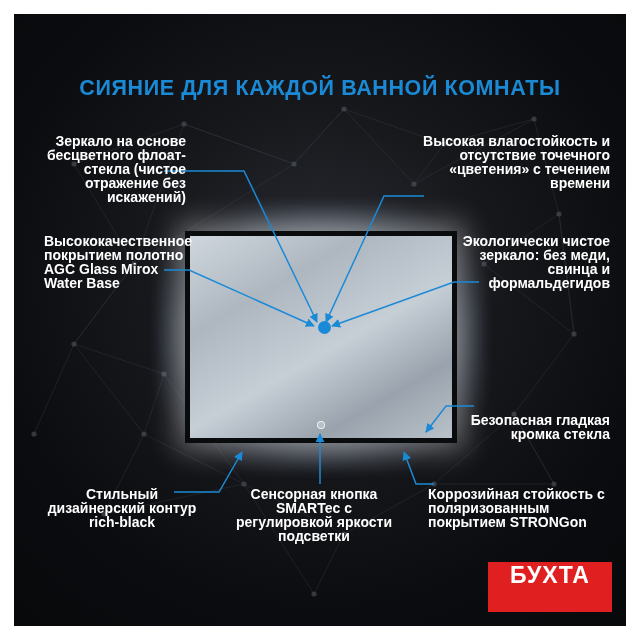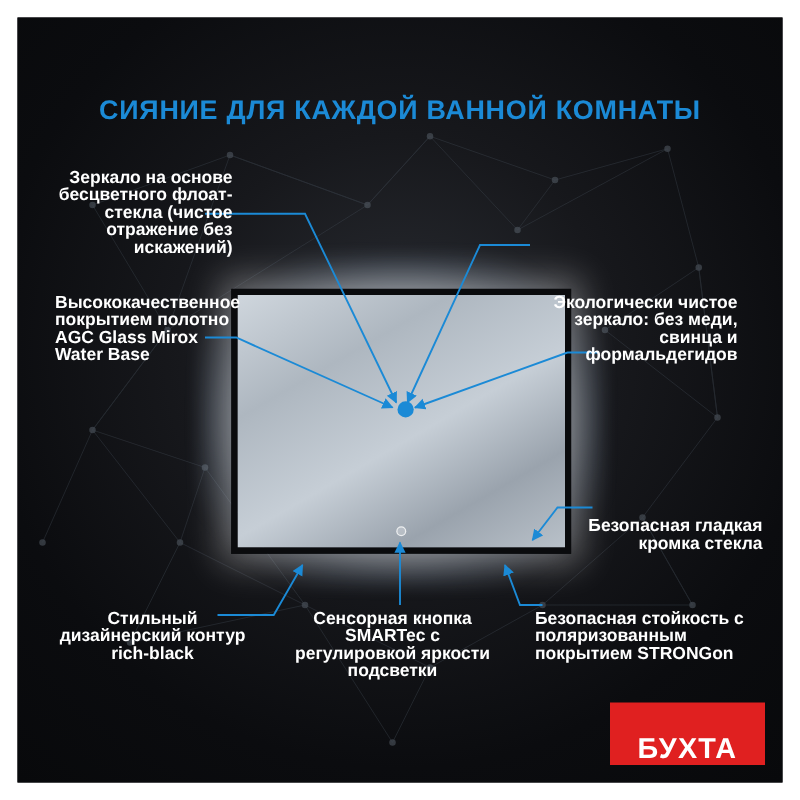--- a/index.html
+++ b/index.html
@@ -121,21 +121,21 @@
 
   
   .logo {
     position: absolute;
     right: 14px;
     bottom: 14px;
     width: 124px;
     height: 50px;
     background: #e02020;
     display: flex;
-    align-items: flex-end;
+    align-items: flex-start;
     justify-content: center;
   }
   .logo span {
     color: #ffffff;
     font-size: 23px;
     font-weight: bold;
     letter-spacing: 1px;
   }
 </style>
 </head>
@@ -218,31 +218,32 @@
         <path d="M306 470 L306 420" marker-end="url(#arrow)"></path>
 
         <path d="M420 470 L402 470 L390 438" marker-end="url(#arrow)"></path>
       </g>
     </svg>
 
     <div class="hub"></div>
 
     <div class="cap r" style="left:20px; top:120px; width:152px;">Зеркало на основе бесцветного флоат-стекла (чистое отражение без искажений)</div>
 
+    <div class="cap r" style="left:400px; top:120px; width:196px;">Высокая влагостойкость и отсутствие точечного «цветения» с течением времени</div>
 
     <div class="cap l" style="left:30px; top:220px; width:150px;">Высококачественное покрытием полотно AGC Glass Mirox Water Base</div>
 
-    <div class="cap r" style="left:420px; top:220px; width:156px;text-align:right;">Экологически чистое зеркало: без меди, свинца и формальдегидов</div>
+    <div class="cap r" style="left:440px; top:220px; width:156px;text-align:right;">Экологически чистое зеркало: без меди, свинца и формальдегидов</div>
 
     <div class="cap r" style="left:440px; top:399px; width:156px;">Безопасная гладкая кромка стекла</div>
 
     <div class="cap l" style="left:28px; top:473px; width:160px;text-align:center;">Стильный дизайнерский контур rich-black</div>
 
     <div class="cap c" style="left:214px; top:473px; width:172px;">Сенсорная кнопка SMARTec с регулировкой яркости подсветки</div>
 
-    <div class="cap l" style="left:414px; top:473px; width:178px;">Безопасная стойкость с поляризованным покрытием STRONGon</div>
+    <div class="cap l" style="left:414px; top:473px; width:178px;">Коррозийная стойкость с поляризованным покрытием STRONGon</div>
 
     <div class="logo">
       <span>БУХТА</span>
     </div>
 
   </div>
 </div>
 
 </body></html>

